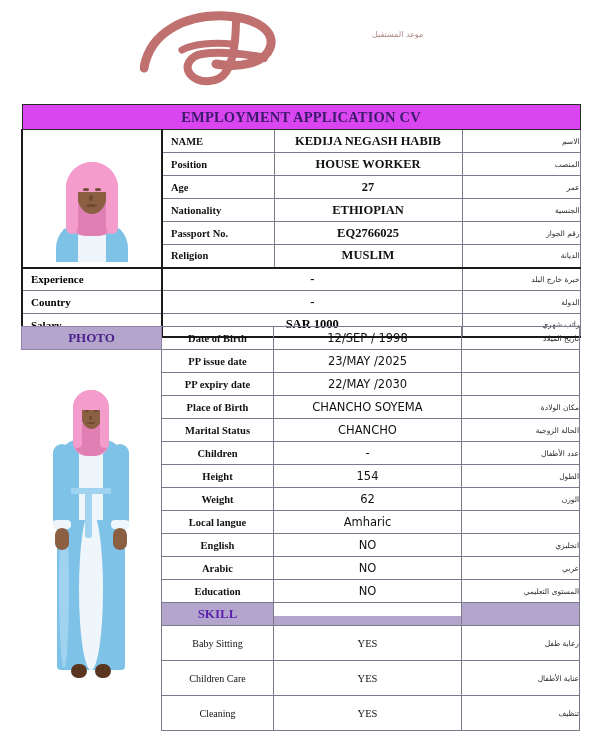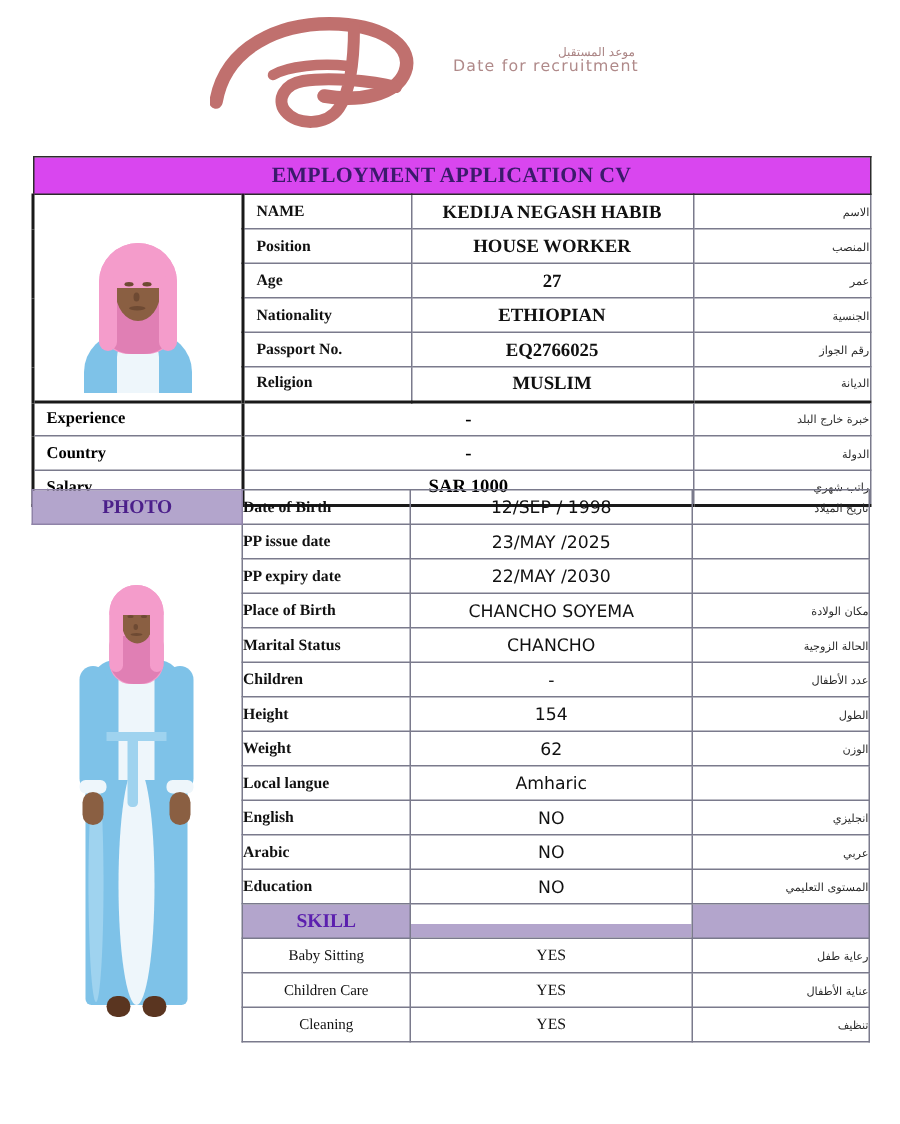--- a/index.html
+++ b/index.html
@@ -92,20 +92,21 @@
 
   .lbl {
     width: 112px;
     font-weight: bold;
     font-size: 10.5px;
     padding: 0 0 0 8px !important;
     height: 23px;
     color: #111;
   }
   .lbl-c {
+    text-align: center;
     padding: 0 !important;
   }
   .val {
     text-align: center;
     font-weight: bold;
     font-size: 12.5px;
     color: #111;
     height: 23px;
   }
   .val-sans {
@@ -177,21 +178,21 @@
     width: 100%;
     height: 9px;
     background: #b3a5cc;
   }
   .skill-head-ar { background: #b3a5cc; }
   .skill-lbl {
     text-align: center;
     font-weight: normal;
     font-size: 10px;
     color: #111;
-    height: 23px;
+    height: 35px;
   }
   .skill-val {
     text-align: center;
     font-size: 10.5px;
     color: #111;
     height: 23px;
   }
 
   
   .pp { position: relative; width: 100px; height: 118px; margin: 6px auto 4px; background: #fff; }
@@ -213,21 +214,20 @@
 <div class="page">
 
   <div class="logo-area">
     <svg class="logo-mark" viewBox="0 0 160 76">
       <path d="M4 58 C10 22 46 4 86 6 C118 8 136 22 130 38 C124 54 98 58 76 54" fill="none" stroke="#c0706e" stroke-width="9" stroke-linecap="round"></path>
       <path d="M96 8 C96 30 94 50 86 62 C78 74 58 74 50 64 C44 56 50 46 62 44 C80 41 108 44 124 48" fill="none" stroke="#c0706e" stroke-width="8" stroke-linecap="round"></path>
       <path d="M42 40 C52 34 74 32 92 34" fill="none" stroke="#c0706e" stroke-width="7" stroke-linecap="round"></path>
     </svg>
     <div class="logo-text-block">
       <div class="logo-arabic">موعد المستقبل</div>
-      <div class="logo-tag">Date for recruitment</div>
     </div>
   </div>
 
   <table class="t1">
     <colgroup>
         <col style="width:140px">
         <col style="width:112px">
         <col style="width:188px">
         <col style="width:118px">
       </colgroup>

